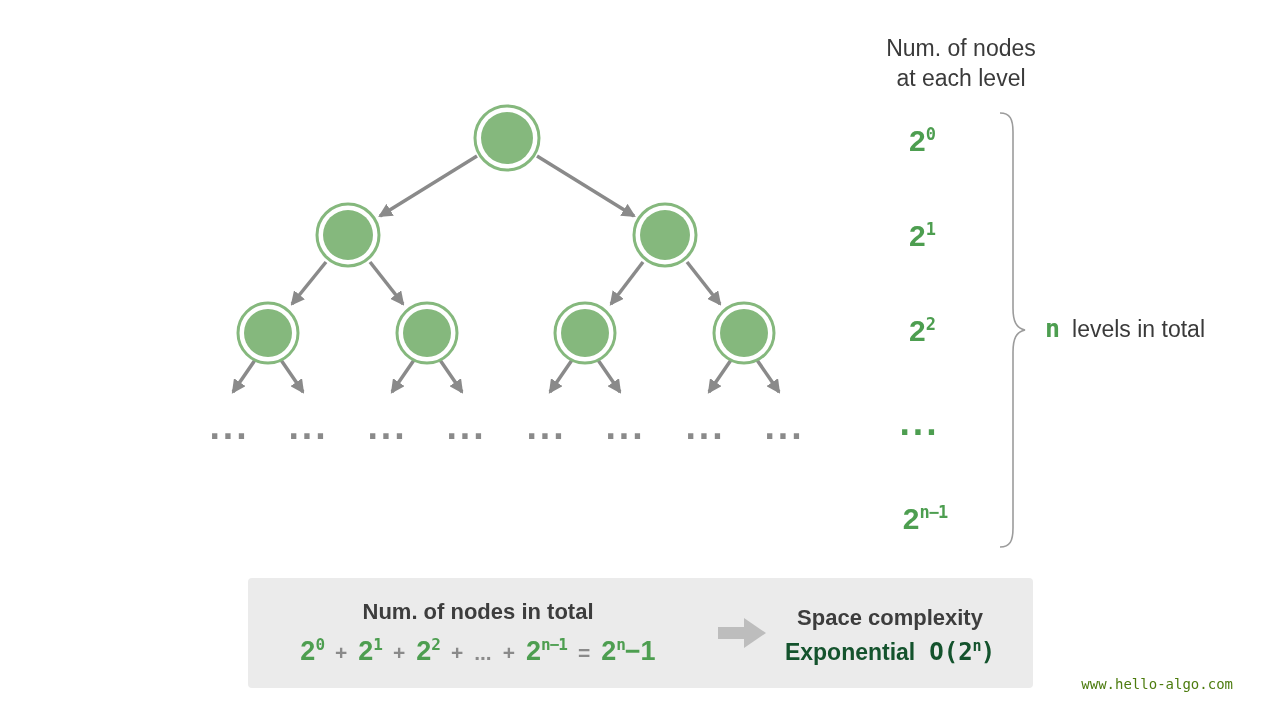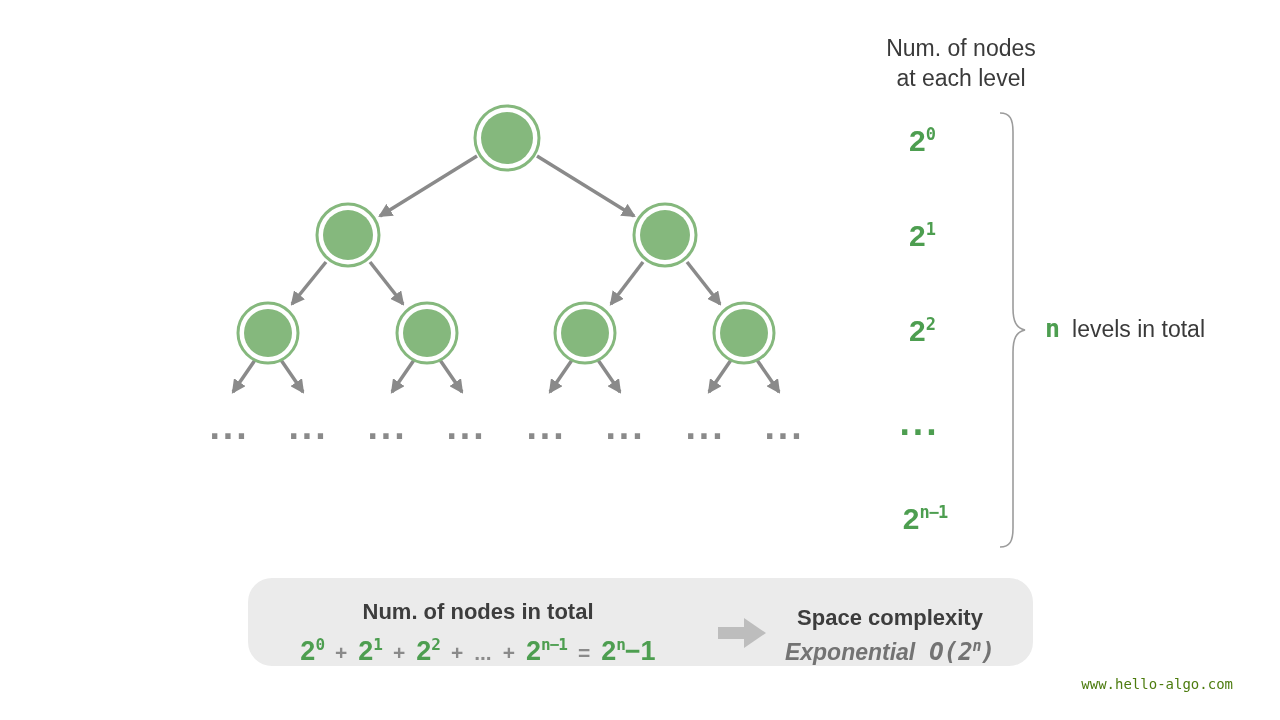--- a/index.html
+++ b/index.html
@@ -40,34 +40,34 @@
     display:flex;align-items:baseline;gap:12px;
   }
   .brace-n{
     font-family:"DejaVu Sans Mono",monospace;font-weight:700;
     font-size:25px;color:#4d9e50;
   }
   .brace-text{font-size:23px;color:#3a3a3a;font-weight:400;}
 
   
   .box{
-    left:248px;top:578px;width:785px;height:88px;
-    background:#ebebeb;border-radius:24px;
+    left:248px;top:578px;width:785px;height:110px;
+    background:#ebebeb;border-radius:4px;
   }
   .box-title{
     color:#3d3d3d;font-weight:700;font-size:22px;
   }
   .f-row{display:flex;align-items:baseline;gap:11px;}
   .f-green{color:#4d9e50;font-weight:700;font-size:27px;line-height:1;}
   .f-gray{color:#8a8a8a;font-weight:700;font-size:21px;line-height:1;}
   .f-sup{
     font-family:"DejaVu Sans Mono",monospace;font-weight:700;
     font-size:16px;vertical-align:10px;letter-spacing:-1px;
   }
-  .complexity{display:flex;align-items:baseline;gap:14px;color:#737373;font-style:italic;}
+  .complexity{display:flex;align-items:baseline;gap:14px;color:#14532d;}
   .comp-name{font-weight:700;font-size:23px;}
   .comp-o{font-family:"DejaVu Sans Mono",monospace;font-weight:700;font-size:24px;}
   .comp-o .f-sup{font-size:15px;vertical-align:9px;}
 
   
   .watermark{
     left:1233px;top:684px;transform:translate(-100%,-50%);
     font-family:"DejaVu Sans Mono",monospace;font-size:14px;color:#4d7c0f;
   }
 </style>

